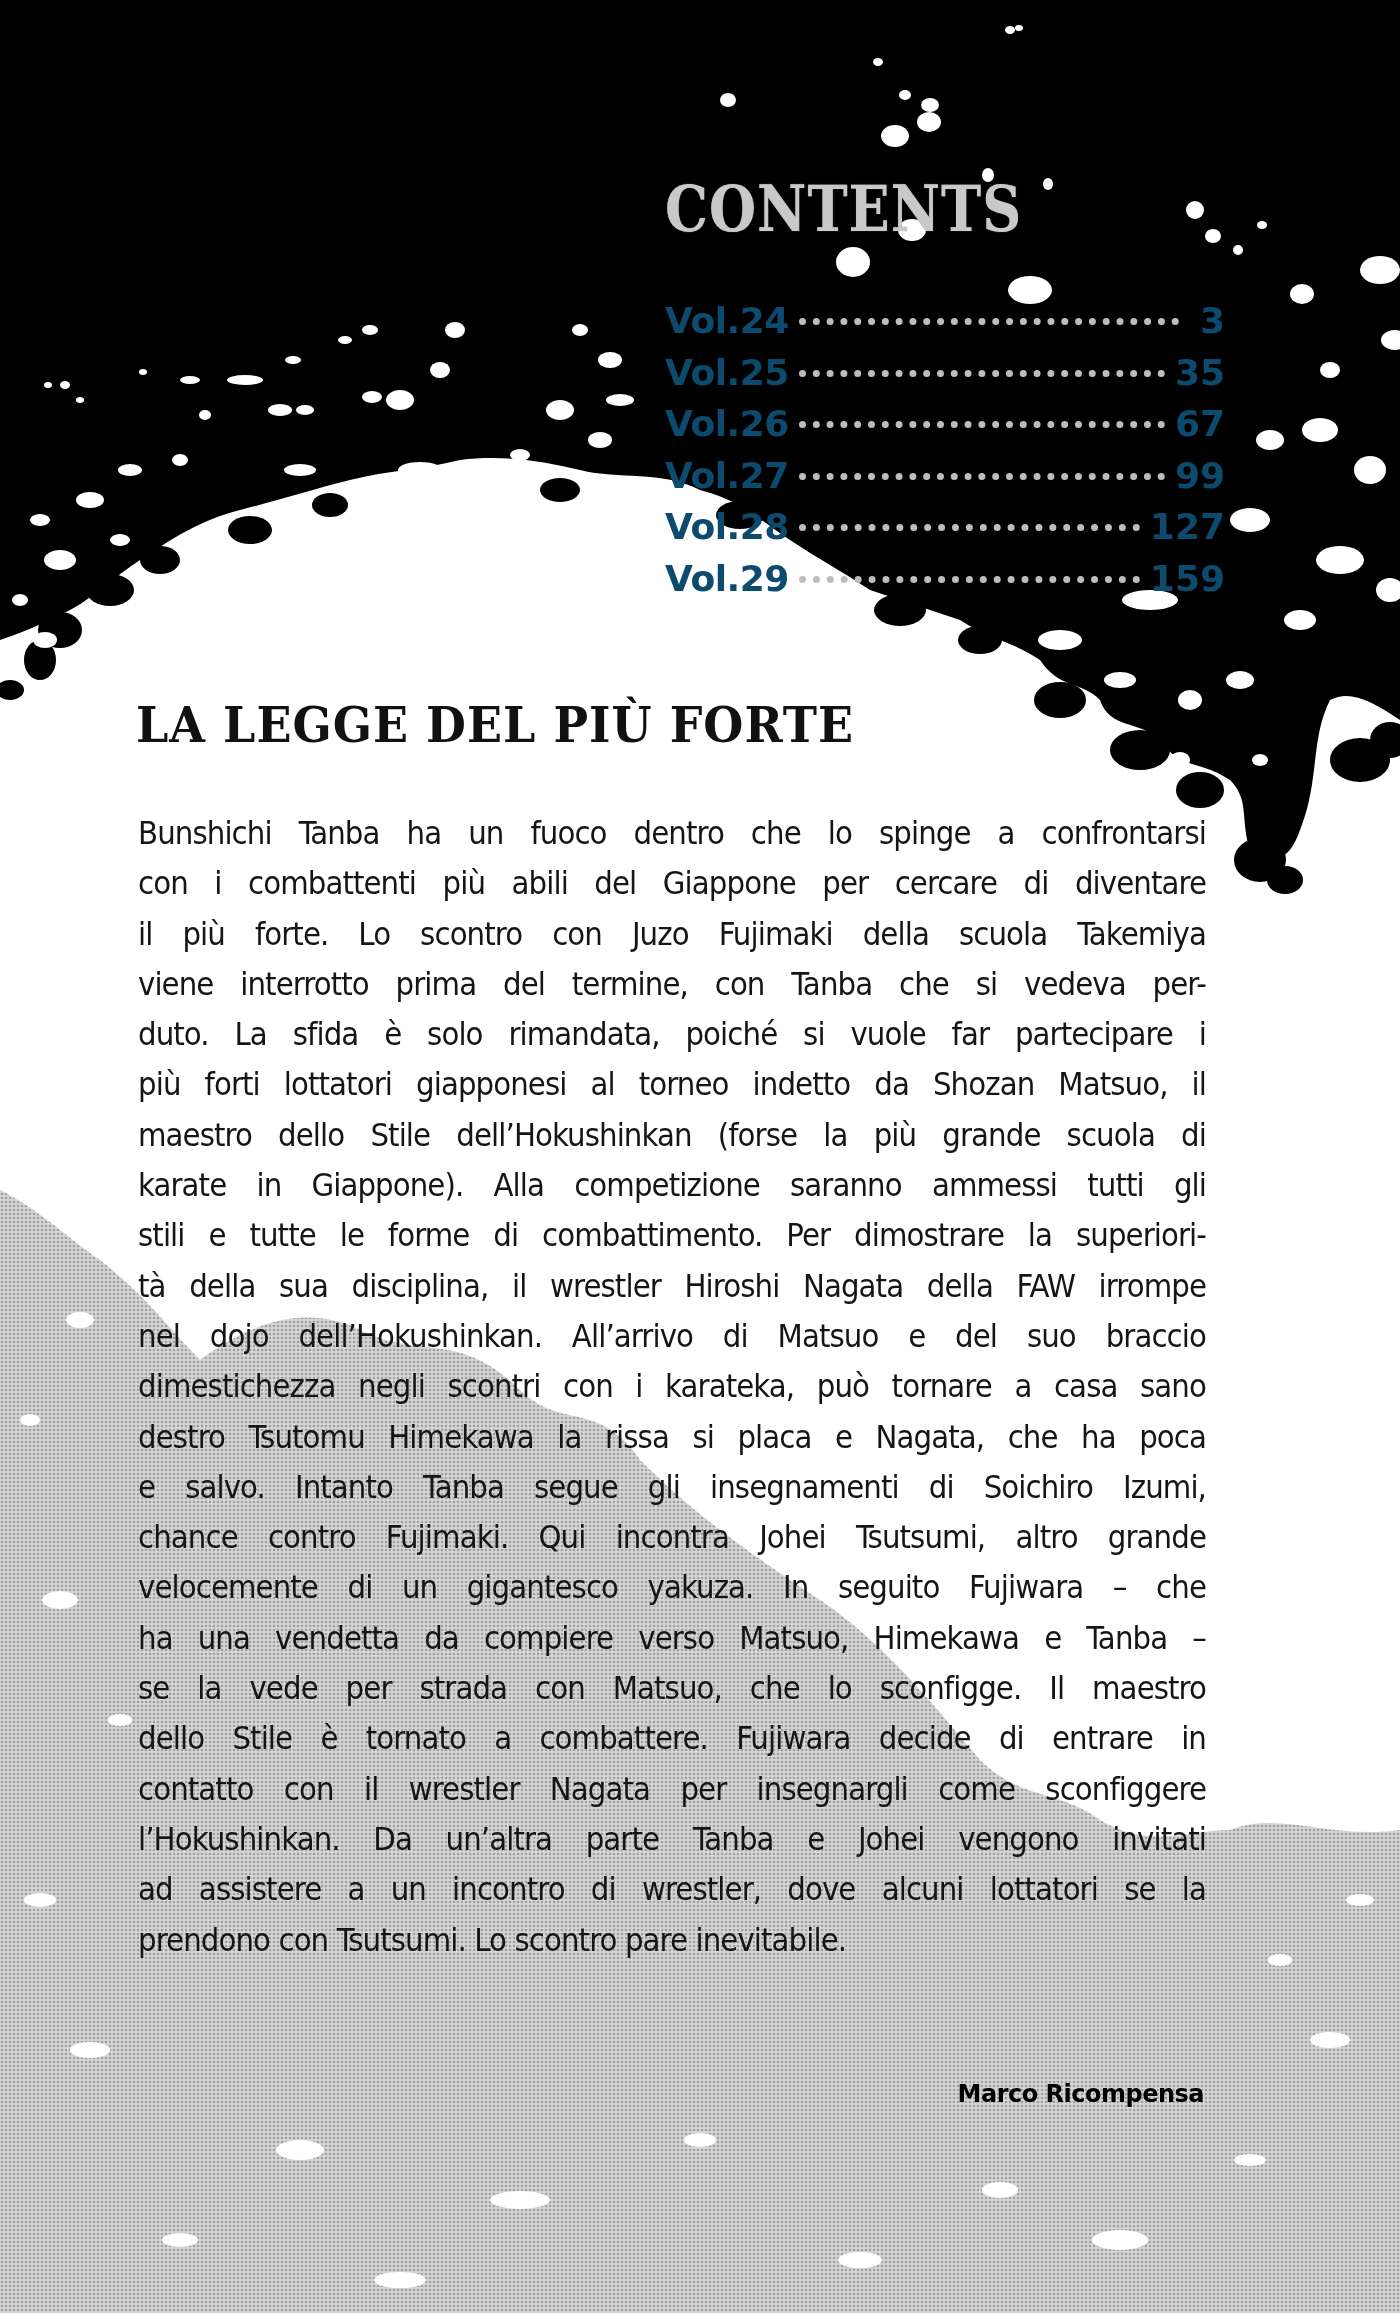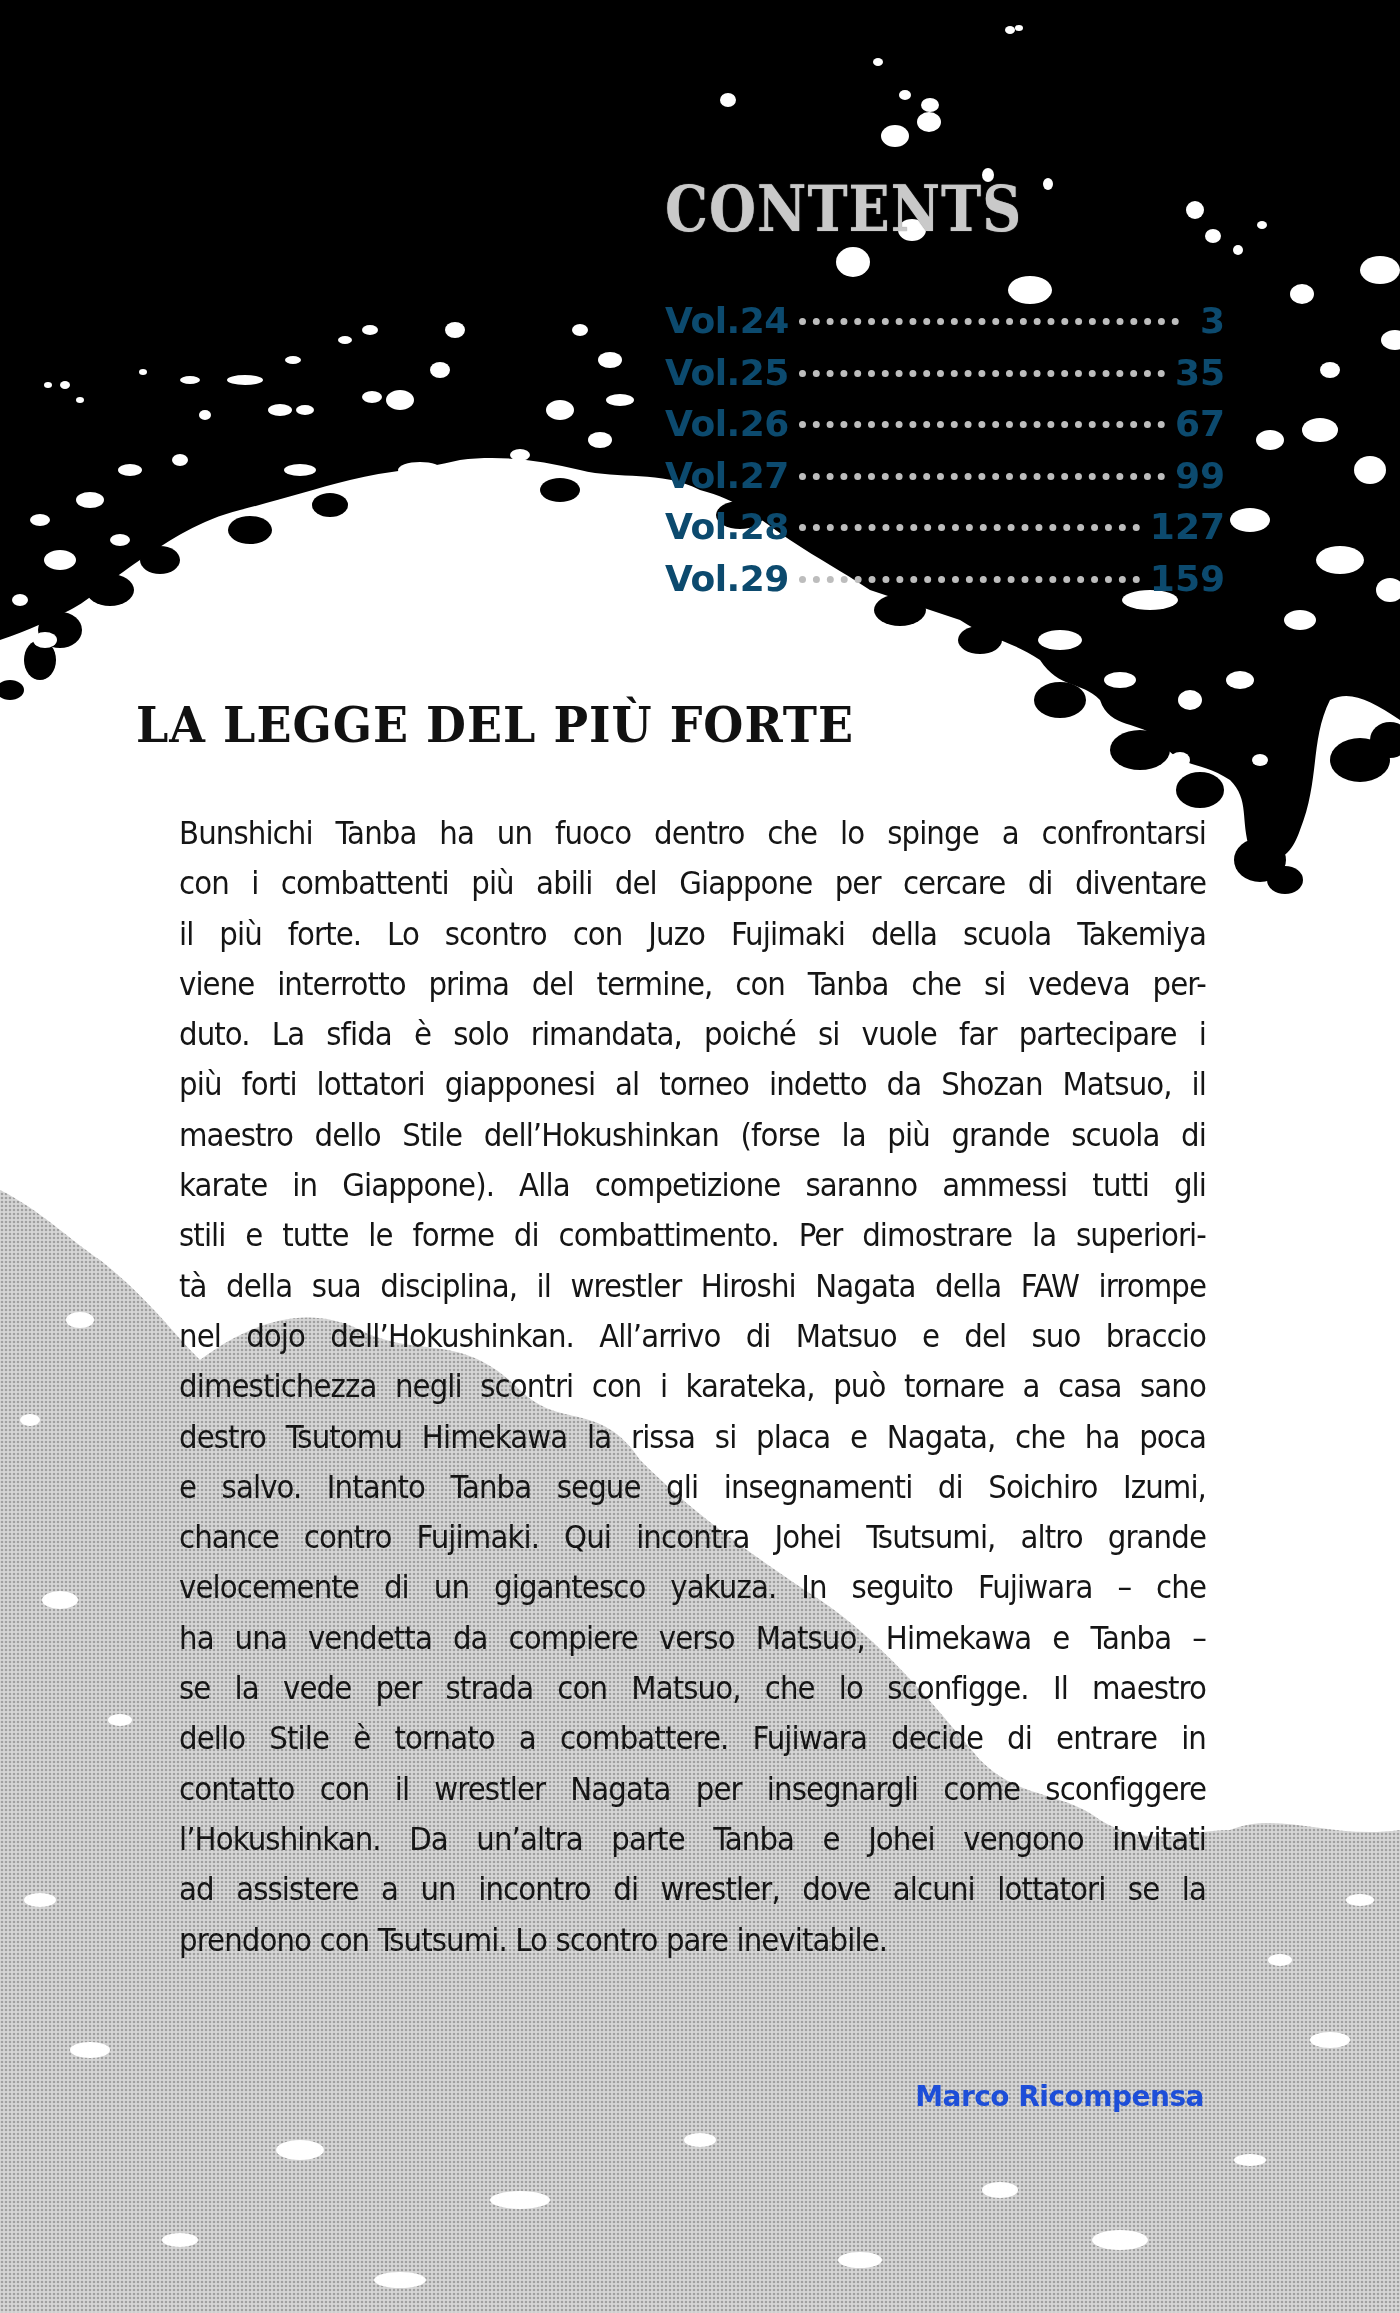--- a/index.html
+++ b/index.html
@@ -96,34 +96,33 @@
       line-height: 50.3px;
       color: #151515;
       letter-spacing: -0.9px;
     }
     .article-body .line {
       display: block;
       white-space: nowrap;
       text-align: justify;
       text-align-last: justify;
       height: 50.3px;
-      margin-left: 41px;
     }
     .article-body .line.last {
       text-align-last: left;
     }
     .signature {
       position: absolute;
       right: 196px;
       top: 2080px;
       font-family: "DejaVu Sans", sans-serif;
       font-weight: bold;
-      font-size: 28px;
+      font-size: 24px;
       letter-spacing: -0.5px;
-      color: #1d4ed8;
+      color: #000000;
       text-align: right;
     }
   </style>
 </head>
 <body>
 
 <div class="bg-layer">
   <svg width="1400" height="2313" viewBox="0 0 1400 2313" xmlns="http://www.w3.org/2000/svg">
     <defs>
       <pattern id="dots" width="4" height="4" patternUnits="userSpaceOnUse">

